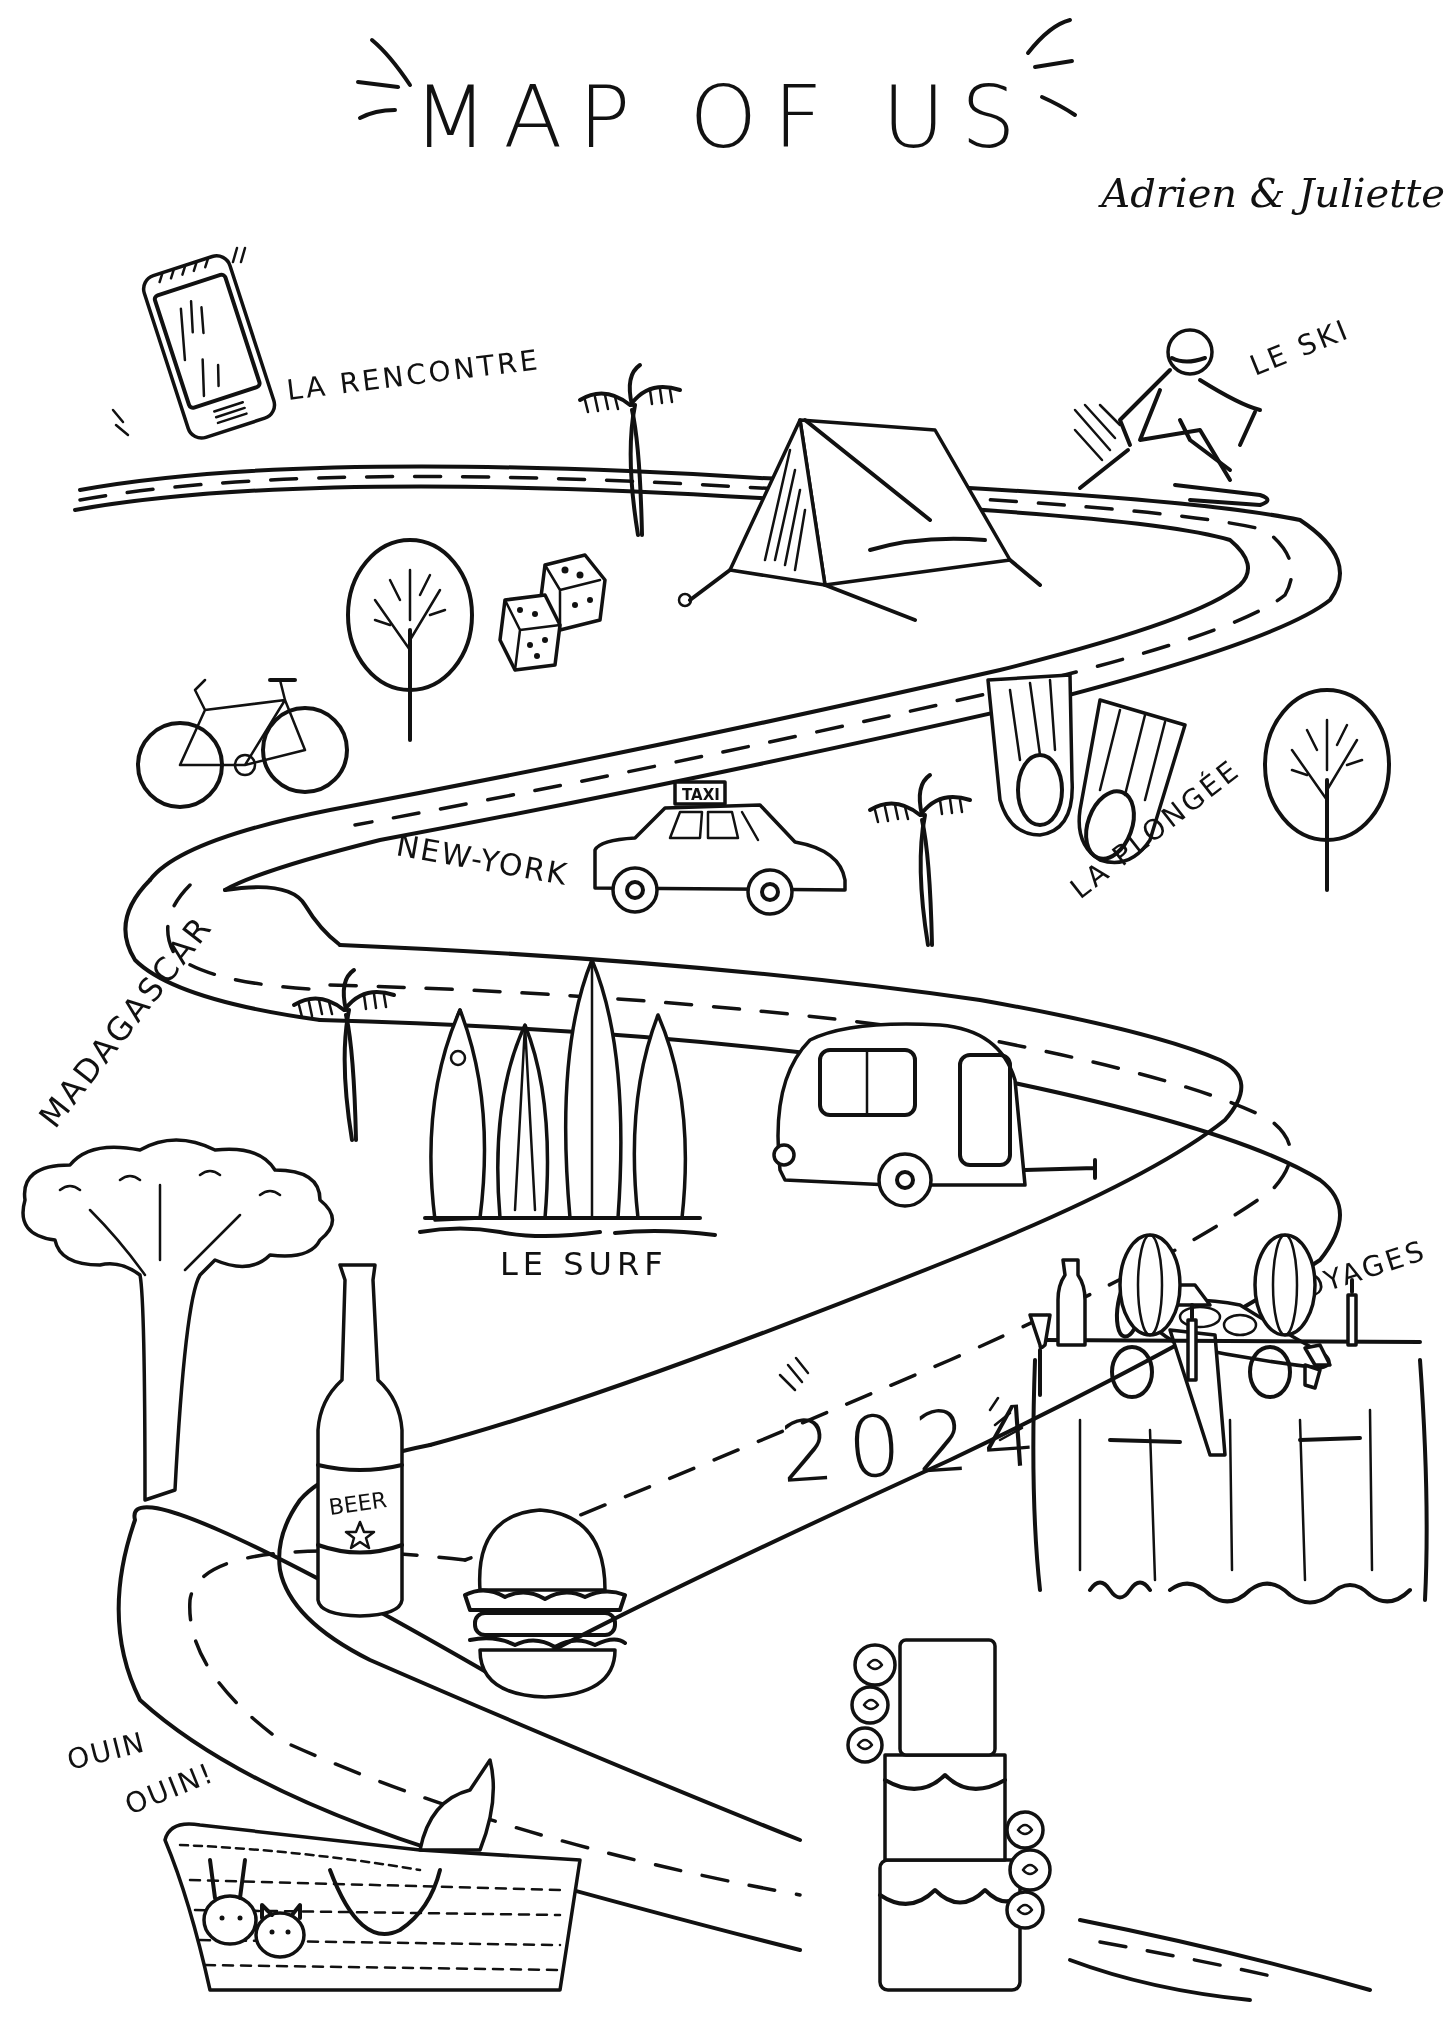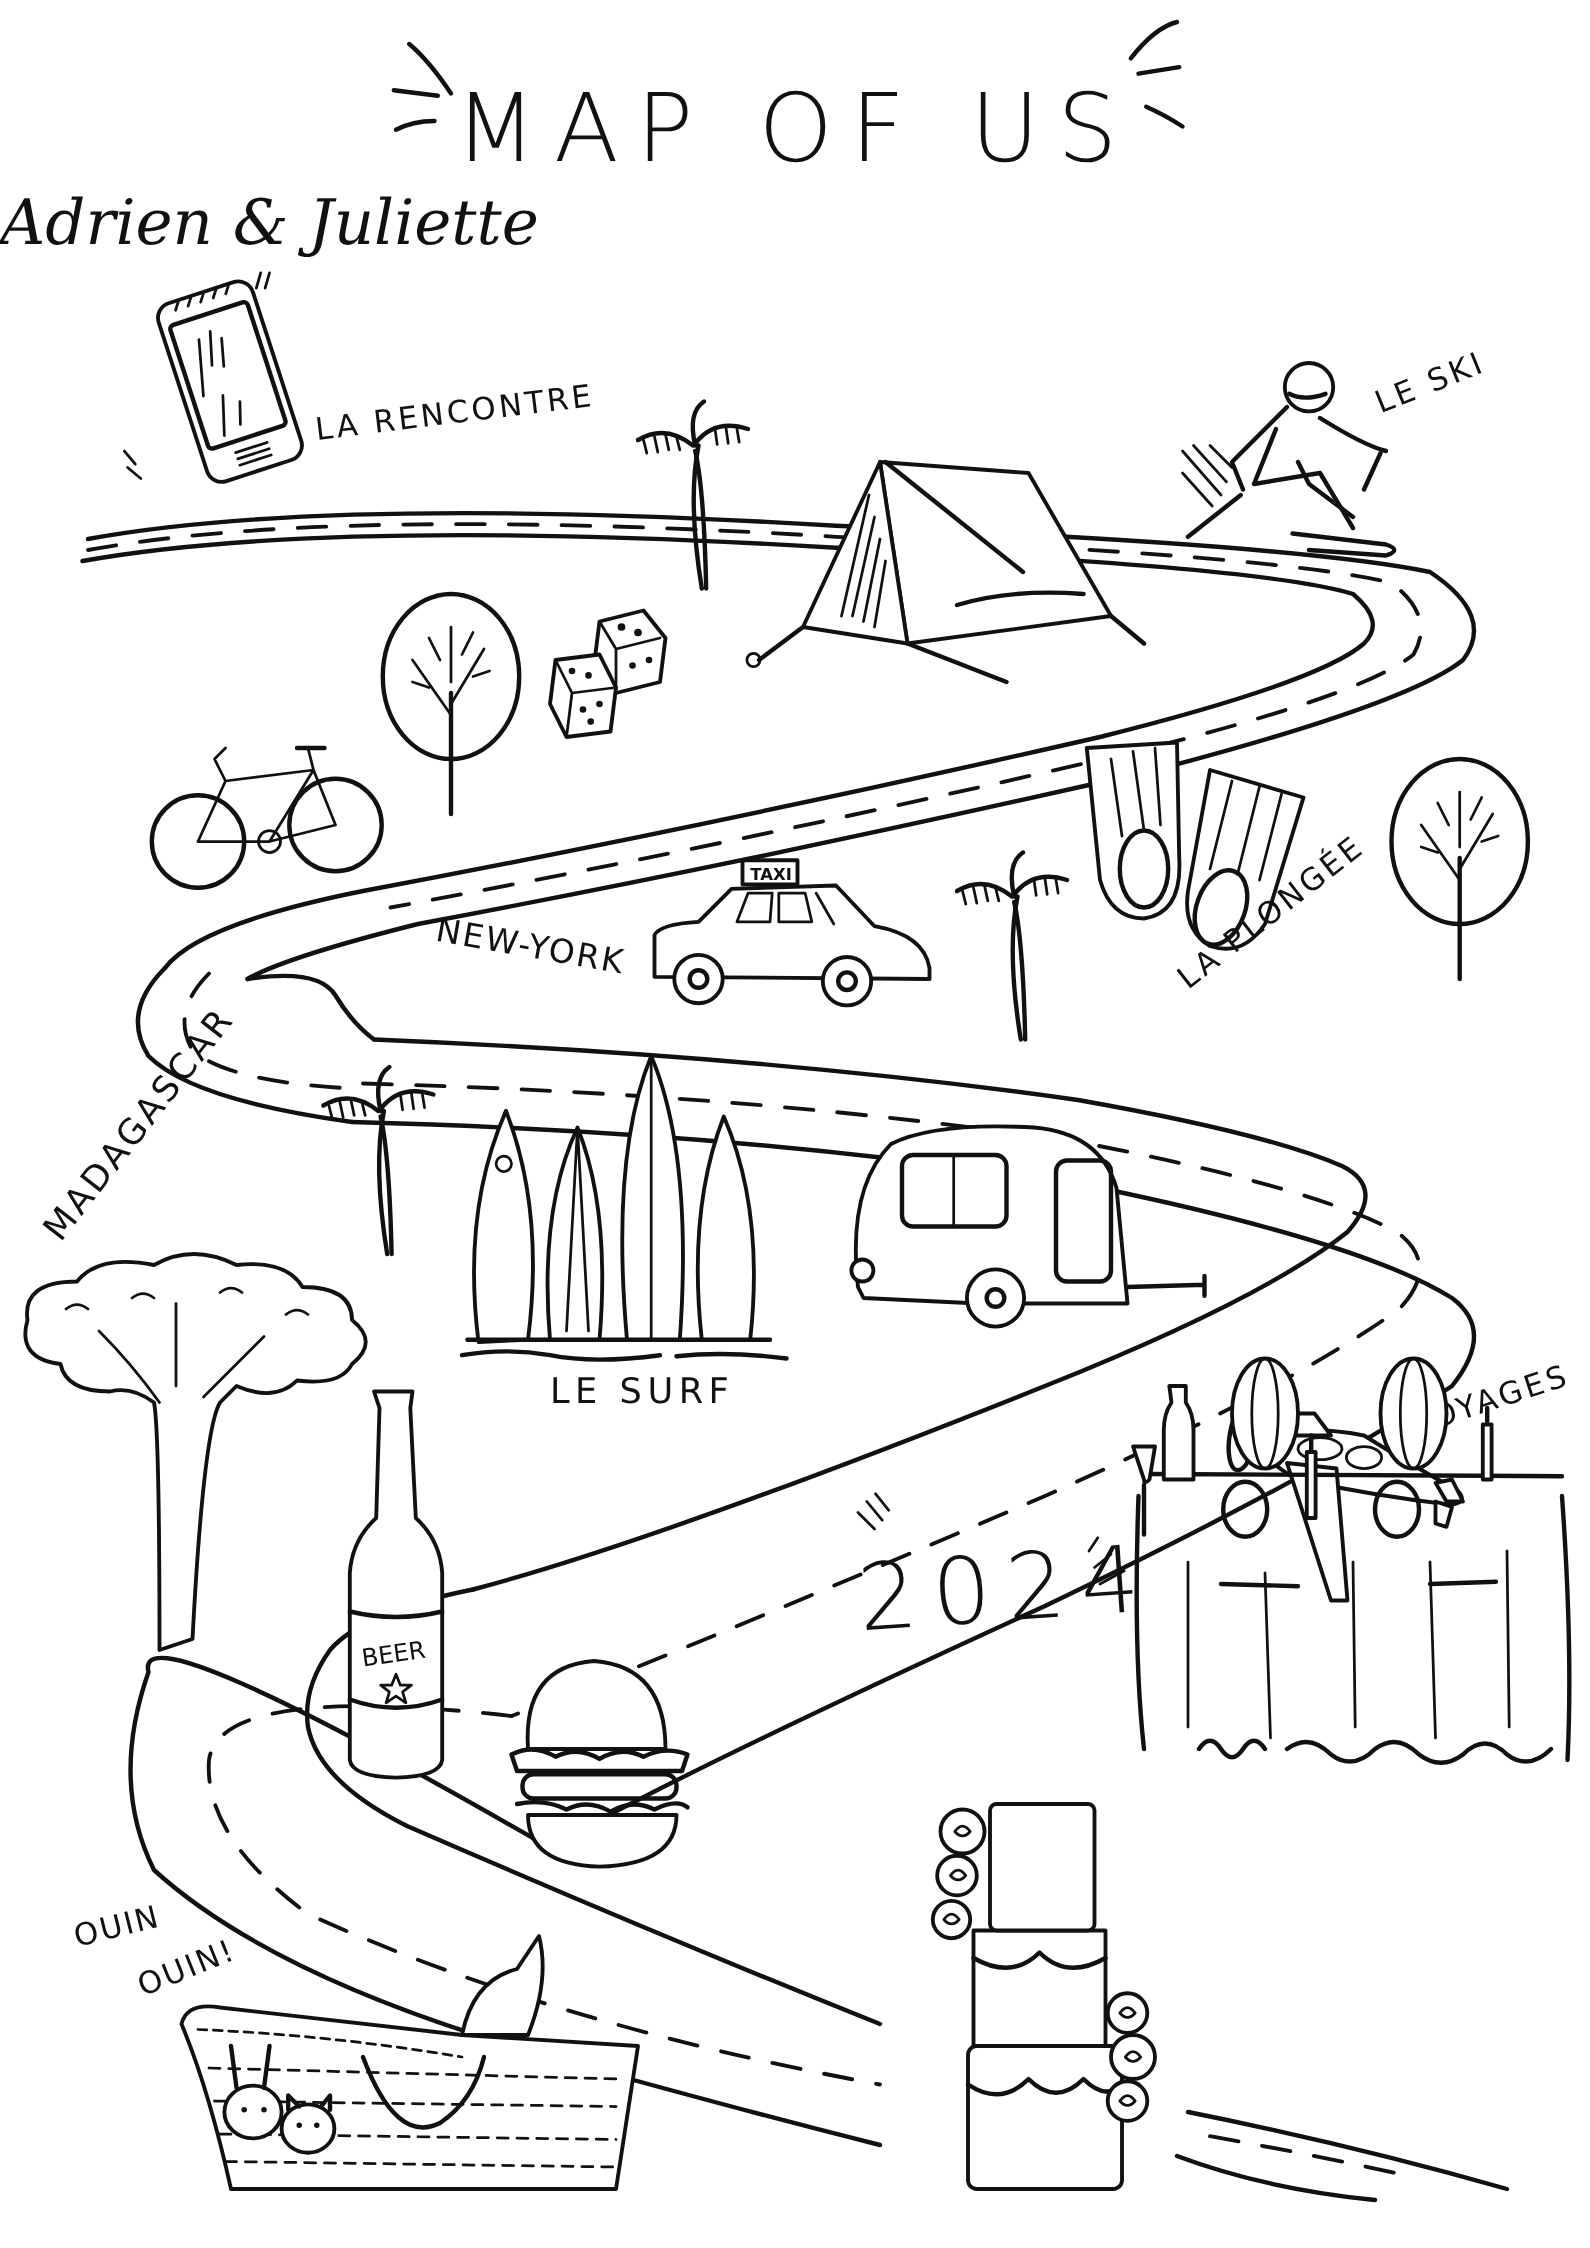--- a/index.html
+++ b/index.html
@@ -1,22 +1,22 @@
 <!DOCTYPE html>
 <html><head>
 <meta charset="utf-8">
 <style>
   html, body { margin: 0; padding: 0; background: #ffffff; }
   body { width: 1445px; height: 2044px; position: relative; overflow: hidden;
          font-family: "DejaVu Sans", sans-serif; color: #111; }
   #canvas { position: absolute; left: 0; top: 0; width: 1445px; height: 2044px; }
   .title { position: absolute; left: 0; width: 1445px; top: 48px; text-align: center;
            font-size: 86px; letter-spacing: 16px; font-weight: 300; font-family: "DejaVu Sans", sans-serif; margin-top: 19px; }
-  .subtitle { position: absolute; left: 0; width: 1445px; top: 170px; text-align: left;
-              font-size: 57px; font-style: italic; font-family: "DejaVu Serif", serif; }
+  .subtitle { position: absolute; left: 0; width: 1445px; top: 170px; text-align: right;
+              font-size: 40px; font-style: italic; font-family: "DejaVu Serif", serif; }
   .year { position: absolute; left: 780px; top: 1395px; font-size: 84px; letter-spacing: 14px;
           font-weight: 200; transform: rotate(-4deg); }
   .ink { fill: none; stroke: #111; stroke-width: 4; stroke-linecap: round; stroke-linejoin: round; }
   .thin { fill: none; stroke: #111; stroke-width: 2.5; stroke-linecap: round; stroke-linejoin: round; }
   .dash { fill: none; stroke: #111; stroke-width: 3.5; stroke-dasharray: 26 22; stroke-linecap: round; }
   .fill-w { fill: #fff; stroke: #111; stroke-width: 3.5; stroke-linejoin: round; }
   .solid { fill: #111; }
 </style>
 </head>
 <body>

